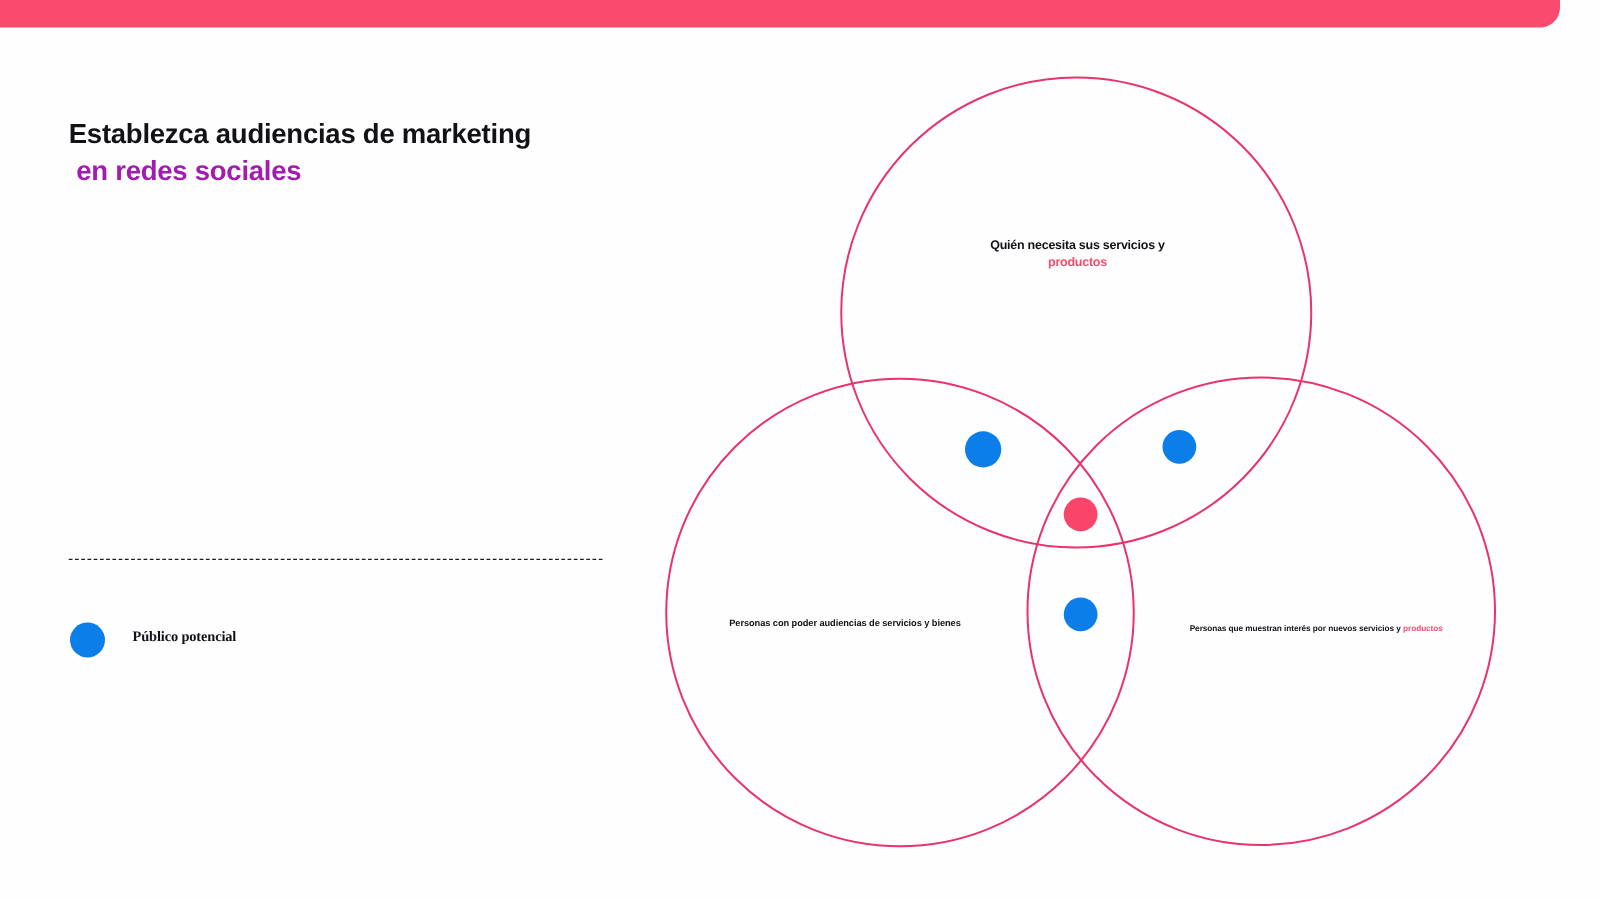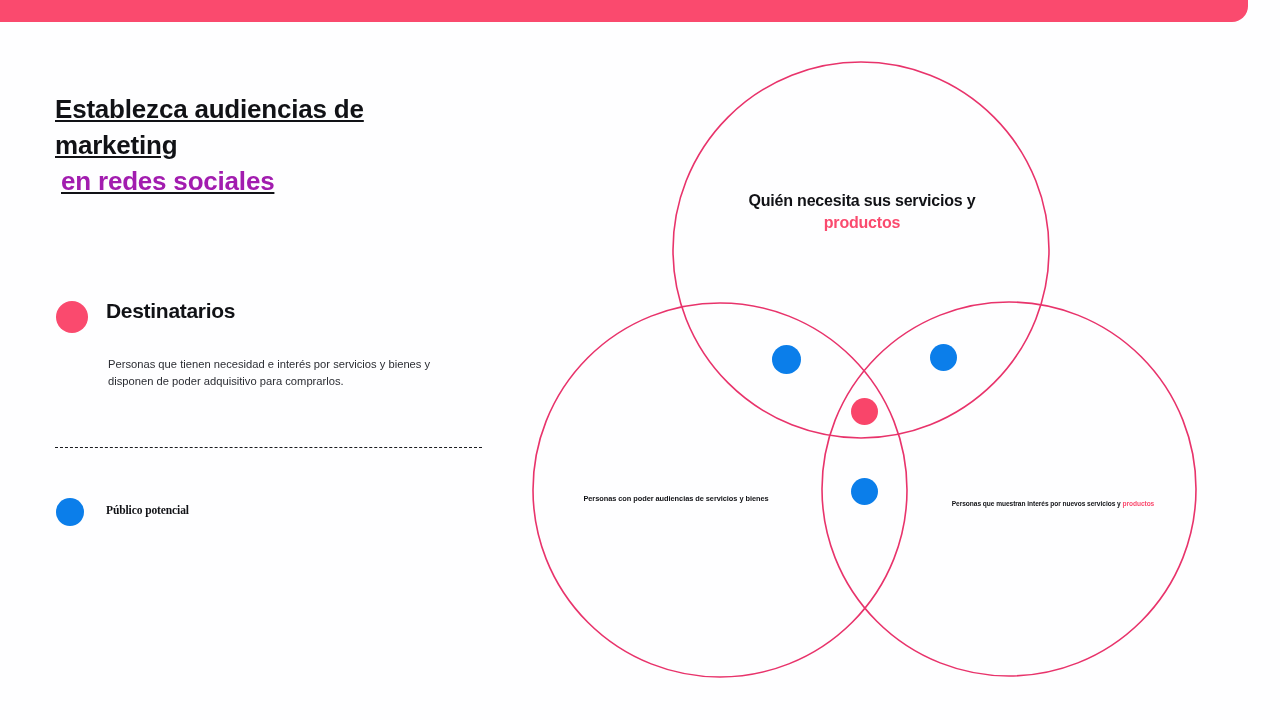--- a/index.html
+++ b/index.html
@@ -41,26 +41,25 @@
     top: 0;
     width: 520px;
     height: 720px;
   }
 
   .headline {
     position: absolute;
     left: 55px;
     top: 92px;
     width: 430px;
-    font-size: 26px;
+    font-size: 22px;
     font-weight: bold;
     letter-spacing: -0.2px;
     line-height: 1.38;
     color: #111216;
-    text-decoration: underline;
   }
   .headline .line1 {
     display: block;
     color: #111216;
   }
   .headline .line2 {
     display: block;
     color: #a21caf;
     padding-left: 6px;
   }
@@ -153,21 +152,21 @@
 
   .venn-label {
     position: absolute;
     text-align: center;
     color: #111216;
   }
   .venn-label.top {
     left: 706px;
     top: 190px;
     width: 312px;
-    font-size: 16px;
+    font-size: 10px;
     font-weight: bold;
     line-height: 1.38;
     letter-spacing: -0.2px;
   }
   .venn-label.top .accent {
     display: block;
     color: #fa4a6e;
   }
   .venn-label.left {
     left: 556px;
@@ -205,27 +204,20 @@
 
   <div class="top-bar"></div>
 
   <div class="left-col">
 
     <div class="headline">
       <span class="line1">Establezca audiencias de marketing</span>
       <span class="line2">en redes sociales</span>
     </div>
 
-    <div class="legend-block primary">
-      <div class="legend-head">
-        <span class="bullet pink"></span>
-        <span class="legend-title big">Destinatarios</span>
-      </div>
-      <div class="legend-desc d1">Personas que tienen necesidad e interés por servicios y bienes y disponen de poder adquisitivo para comprarlos.</div>
-    </div>
 
     <div class="divider"></div>
 
     <div class="legend-block secondary">
       <div class="legend-head">
         <span class="bullet blue"></span>
         <span class="legend-title small">Público potencial</span>
       </div>
     </div>
 

